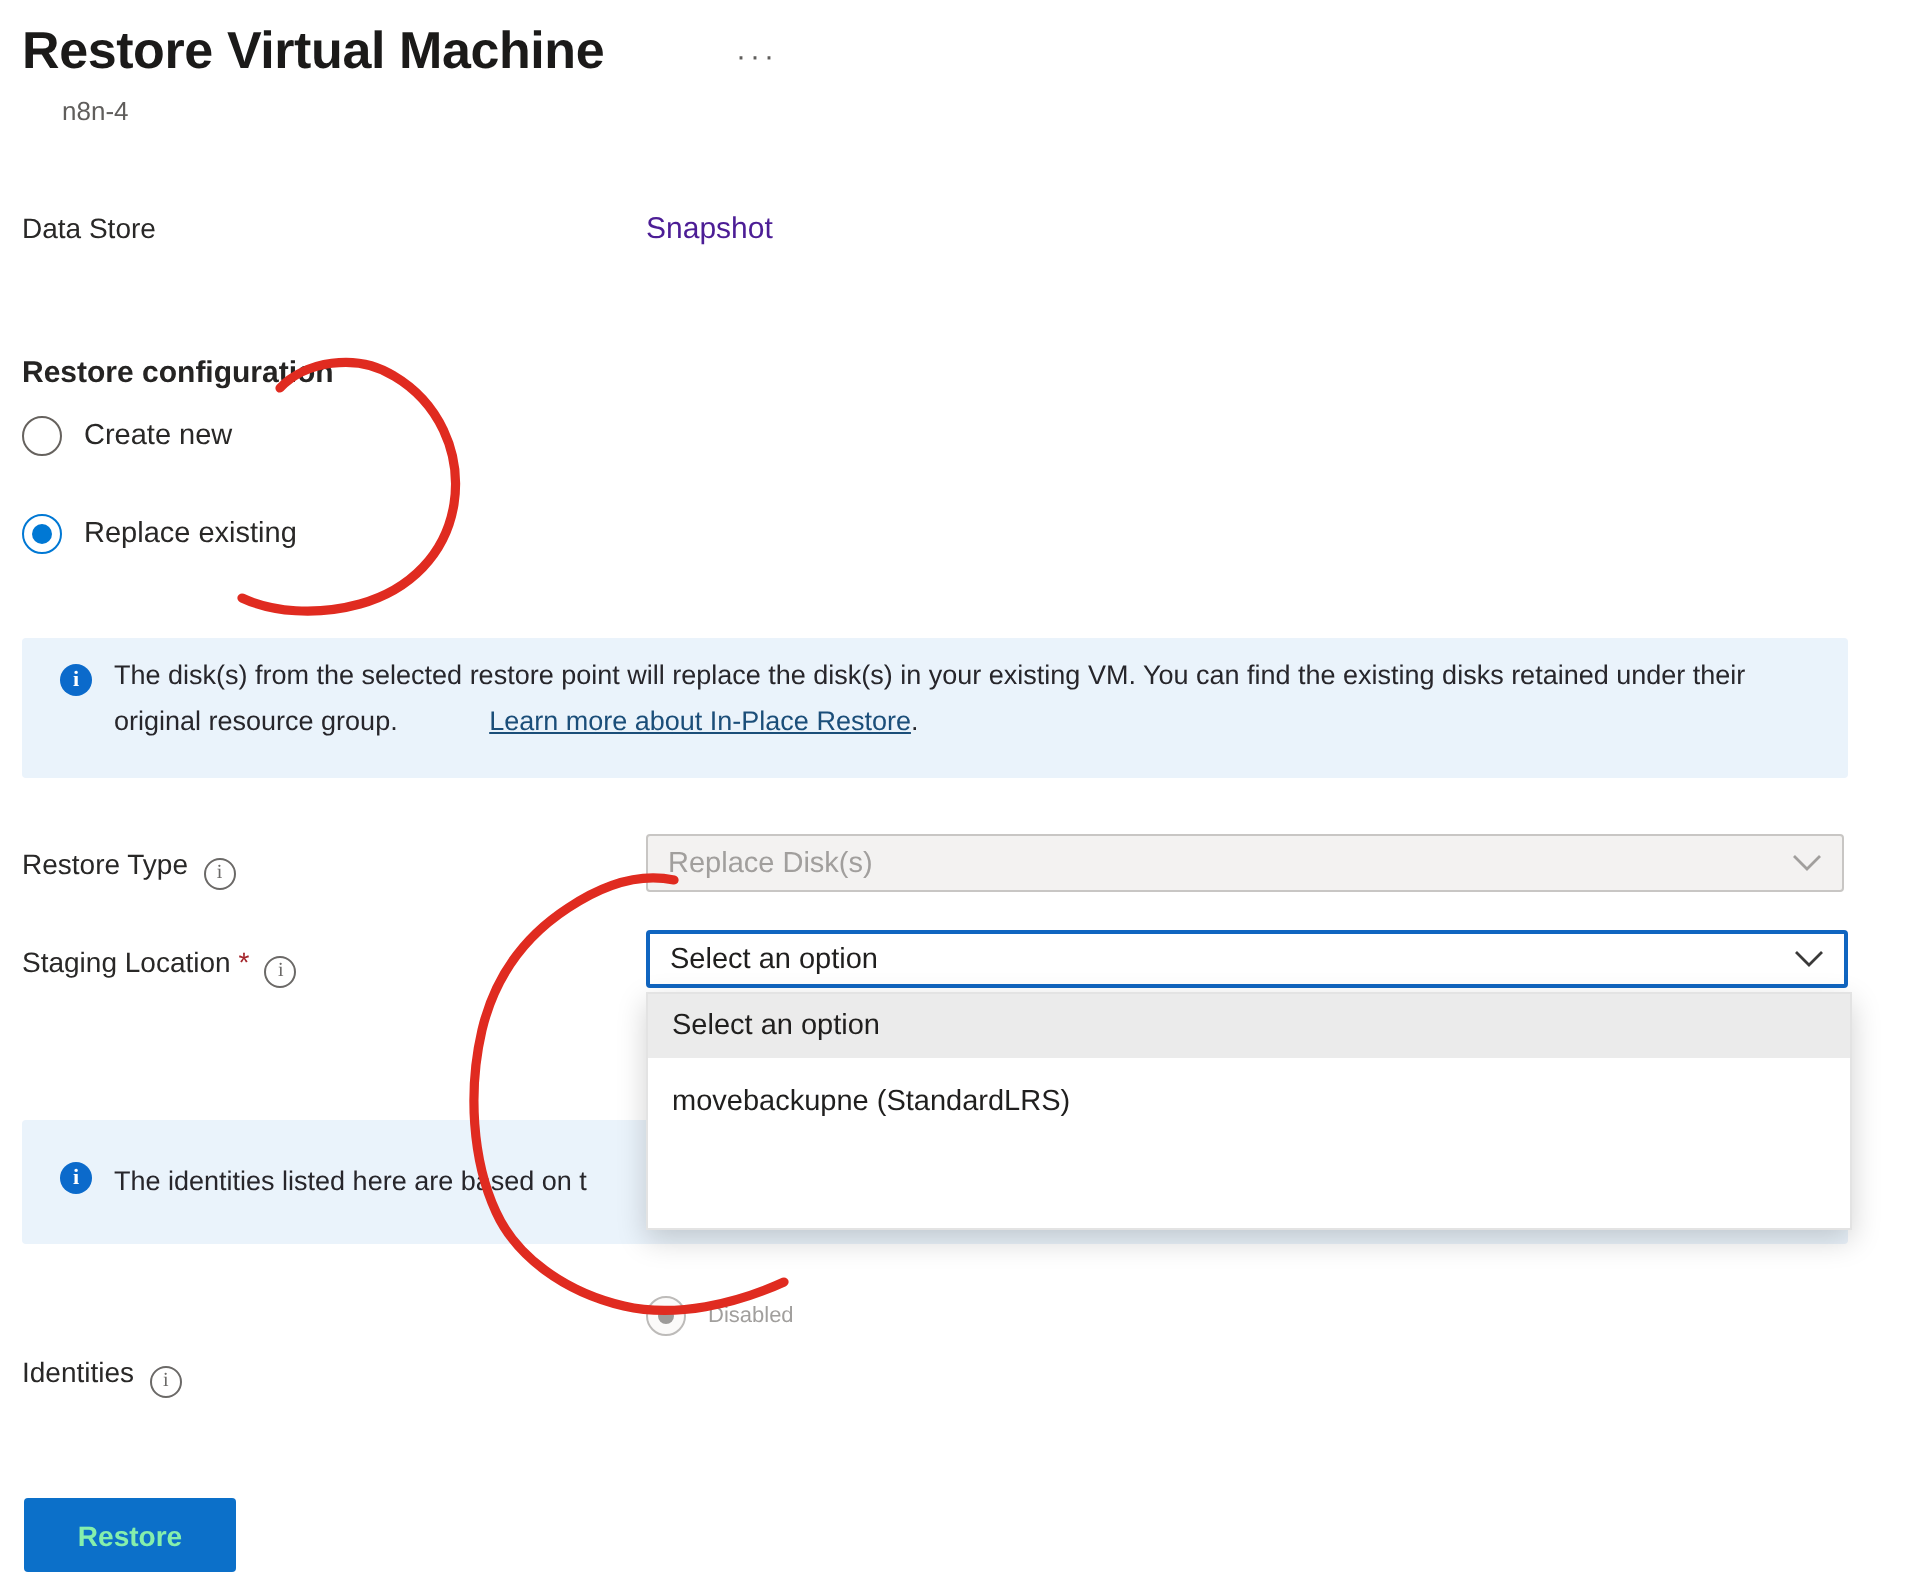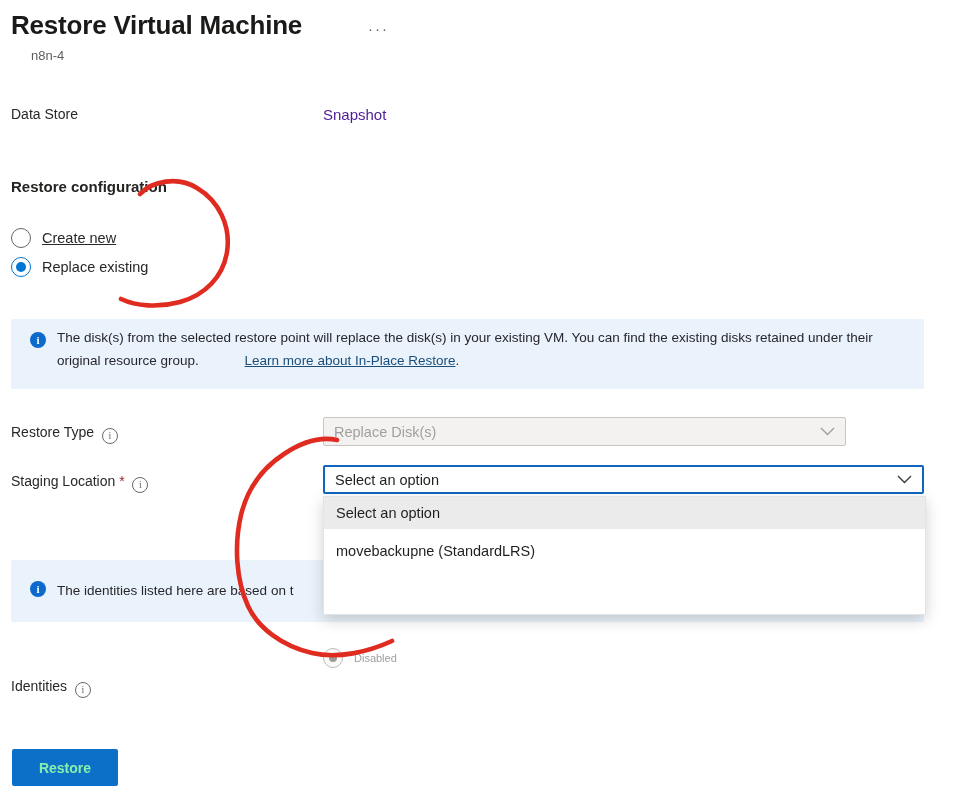--- a/index.html
+++ b/index.html
@@ -78,21 +78,21 @@
 
   <div class="abs clip-box" style="left:323px;top:59px;">
     <span>Select</span>
   </div>
 
   <div class="abs field-label" style="left:11px;top:106px;">Data Store</div>
   <div class="abs field-value" style="left:323px;top:106px;">Snapshot</div>
 
   <div class="abs section-heading" style="left:11px;top:178px;">Restore configuration</div>
 
-  <div class="abs radio-row" style="left:11px;top:228px;text-decoration:underline;">
+  <div class="abs radio-row" style="left:11px;top:208px;">
     <span class="radio-outer">
         <span class="radio-dot"></span>
       </span>
     <span class="radio-label">Create new</span>
   </div>
   <div class="abs radio-row" style="left:11px;top:257px;">
     <span class="radio-outer selected">
         <span class="radio-dot"></span>
       </span>
     <span class="radio-label">Replace existing</span>
@@ -101,21 +101,21 @@
   <div class="abs info-banner" style="left:11px;top:319px;width:913px;height:70px;">
     <div class="abs banner-icon" style="left:19px;top:13px;">i</div>
     <div class="abs banner-text" style="left:46px;top:7px;width:862px;">
       <span>The disk(s) from the selected restore point will replace the disk(s) in your existing VM. You can find the existing disks retained under their original resource group. </span><span class="banner-link">Learn more about In-Place Restore</span><span>.</span>
     </div>
   </div>
 
   <div class="abs field-label" style="left:11px;top:424px;">
     <span>Restore Type</span>&nbsp;&nbsp;<span class="info-icon">i</span>
   </div>
-  <div class="abs dd disabled" style="left:323px;top:417px;width:523px;">
+  <div class="abs dd disabled" style="left:323px;top:417px;width:599px;">
     <span>Replace Disk(s)</span>
     <svg class="chev" width="15" height="9" viewBox="0 0 15 9">
       <path d="M1 1 L7.5 7.5 L14 1" fill="none" stroke="#a19f9d" stroke-width="1.4"></path>
     </svg>
   </div>
 
   <div class="abs field-label" style="left:11px;top:473px;">
     <span>Staging Location</span>&nbsp;<span class="req-star">*</span>&nbsp;&nbsp;<span class="info-icon">i</span>
   </div>
   <div class="abs dd focused" style="left:323px;top:465px;width:601px;">

